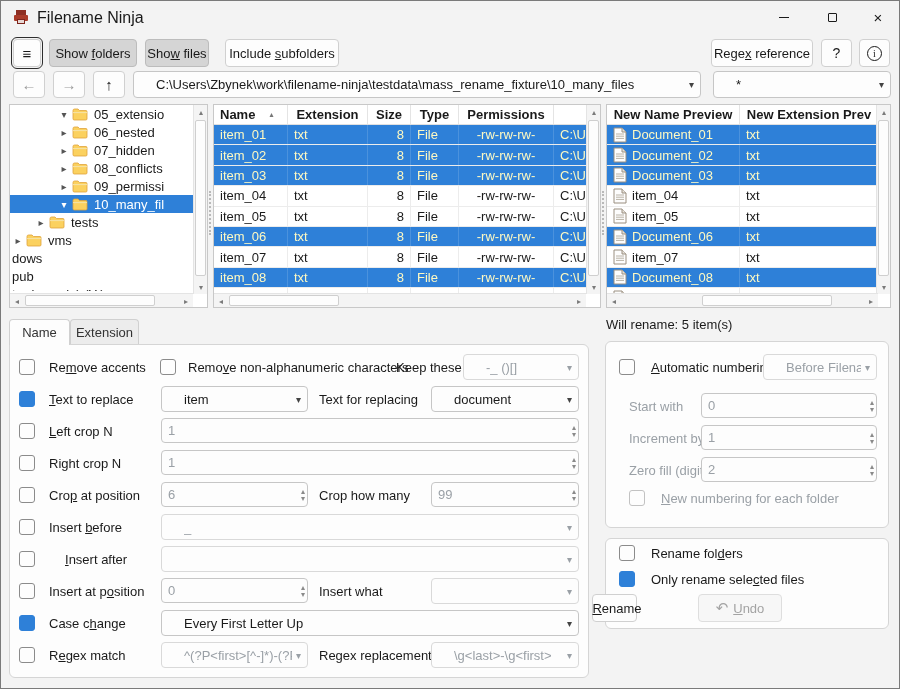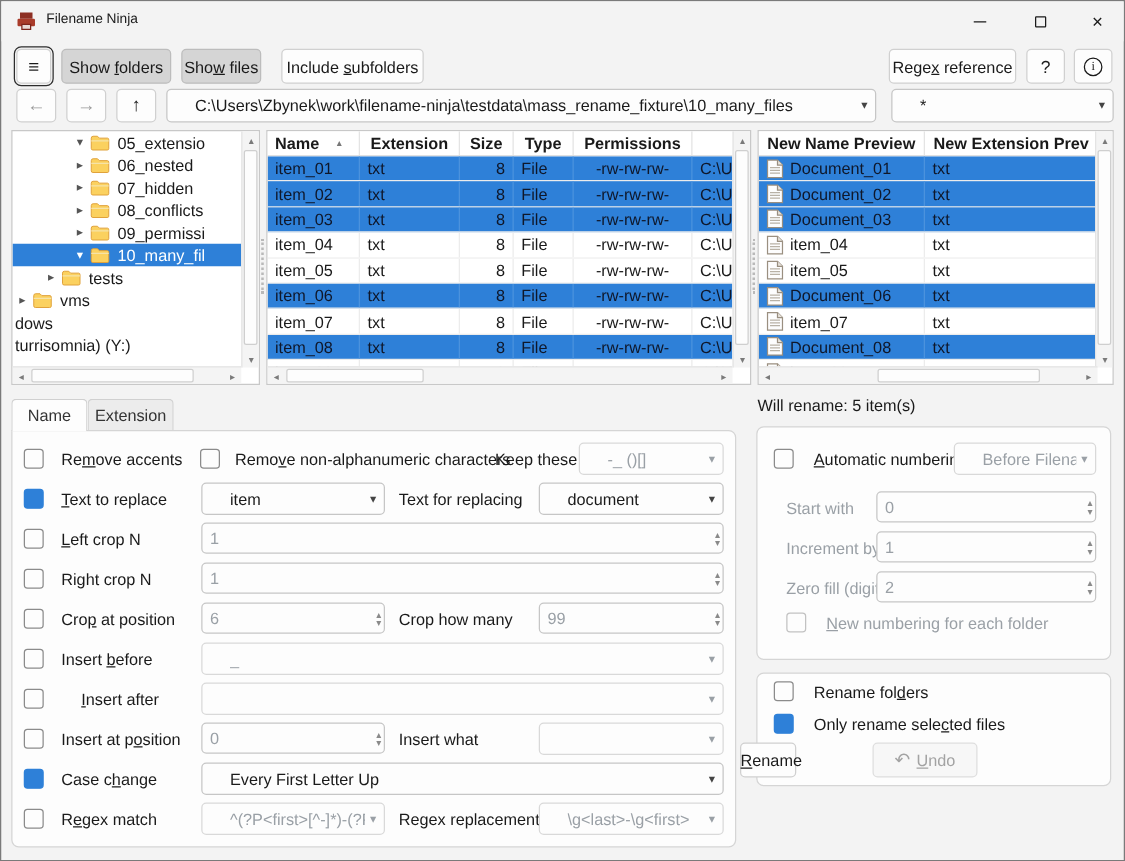--- a/index.html
+++ b/index.html
@@ -3,21 +3,21 @@
 <meta charset="utf-8">
 <style>
   * { margin:0; padding:0; box-sizing:border-box; }
   html,body { width:900px; height:689px; }
   body { font-family:"Liberation Sans","DejaVu Sans",sans-serif; font-size:13px; color:#1a1a1a; background:#fff; }
   #win { position:relative; width:900px; height:689px; background:#f3f3f3; border:1px solid #7a7a7a; overflow:hidden; }
 
   
   .titlebar { position:absolute; left:0; top:0; width:100%; height:32px; background:#f3f3f3; }
   .app-icon { position:absolute; left:12px; top:8px; width:16px; height:16px; }
-  .app-title { position:absolute; left:36px; top:8px; font-size:11px; }
+  .app-title { position:absolute; left:36px; top:8px; font-size:16px; }
   .win-btn { position:absolute; top:0; width:46px; height:32px; display:flex; align-items:center; justify-content:center; }
   .win-min-line { width:10px; height:1px; background:#1a1a1a; }
   .win-max-box { width:9px; height:9px; border:1px solid #1a1a1a; border-radius:1px; }
   .win-close-x { font-size:15px; line-height:1; }
 
   
   .btn { display:flex; align-items:center; justify-content:center; background:#fdfdfd; border:1px solid #d0d0d0; border-radius:4px; cursor:default; }
   .btn.toggled { background:#d5d5d5; border-color:#bcbcbc; }
   .btn.focused { outline:1px solid #2d2d2d; outline-offset:1px; }
   .tb { position:absolute; top:38px; height:28px; }
@@ -42,21 +42,21 @@
   
   .cb { position:absolute; width:16px; height:16px; border:1px solid #8b8b8b; border-radius:3px; background:#fdfdfd; }
   .cb.checked { background:#2e80d8; border-color:#2e80d8; }
   .cb.dim { border-color:#c2c2c2; }
 
   
   .pane { position:absolute; background:#fff; border:1px solid #c8c8c8; overflow:hidden; }
   .hdr-row { display:flex; border-bottom:1px solid #e0e0e0; background:#fff; font-weight:bold; }
   .hdr-cell { padding:2px 6px; height:19px; display:flex; align-items:center; justify-content:center; border-right:1px solid #e4e4e4; overflow:hidden; white-space:nowrap; }
   .list-row { display:flex; height:20.4px; border-bottom:1px solid #ececec; background:#fff; overflow:hidden; }
-  .list-row.selected { background:#2e80d8; color:#0f172a; }
+  .list-row.selected { background:#2e80d8; color:#fef9c3; }
   .cell { padding:0 6px; display:flex; align-items:center; border-right:1px solid #ececec; overflow:hidden; white-space:nowrap; }
   .list-row.selected .cell { border-right-color:#4b92dd; }
   .r-align { justify-content:flex-end; }
   .c-align { justify-content:center; }
 
   
   .tree-row { display:flex; align-items:center; height:18px; white-space:nowrap; overflow:hidden; }
   .tree-row.selected { background:#2e80d8; color:#fff; }
   .tree-exp { width:16px; font-size:10px; color:#555; text-align:center; flex:0 0 16px; }
   .tree-row.selected .tree-exp { color:#fff; }
@@ -237,20 +237,24 @@
             </svg>
           </span>
           <span class="tree-label">vms</span>
         </div>
 
         <div class="tree-row" style="padding-left: 0px;">
 
           <span class="tree-label">dows</span>
         </div>
 
+        <div class="tree-row" style="padding-left: 0px;">
+
+          <span class="tree-label">pub</span>
+        </div>
 
         <div class="tree-row" style="padding-left: 0px;">
 
           <span class="tree-label">turrisomnia) (Y:)</span>
         </div>
       </div>
     <div class="vscroll" style="right:0;top:0;height:189px">
       <span class="sb-btn sb-up" style="top:0"></span>
       <div class="sb-thumb" style="left:1px;top:15px;width:11px;height:156px"></div>
       <span class="sb-btn sb-down" style="bottom:0"></span>

